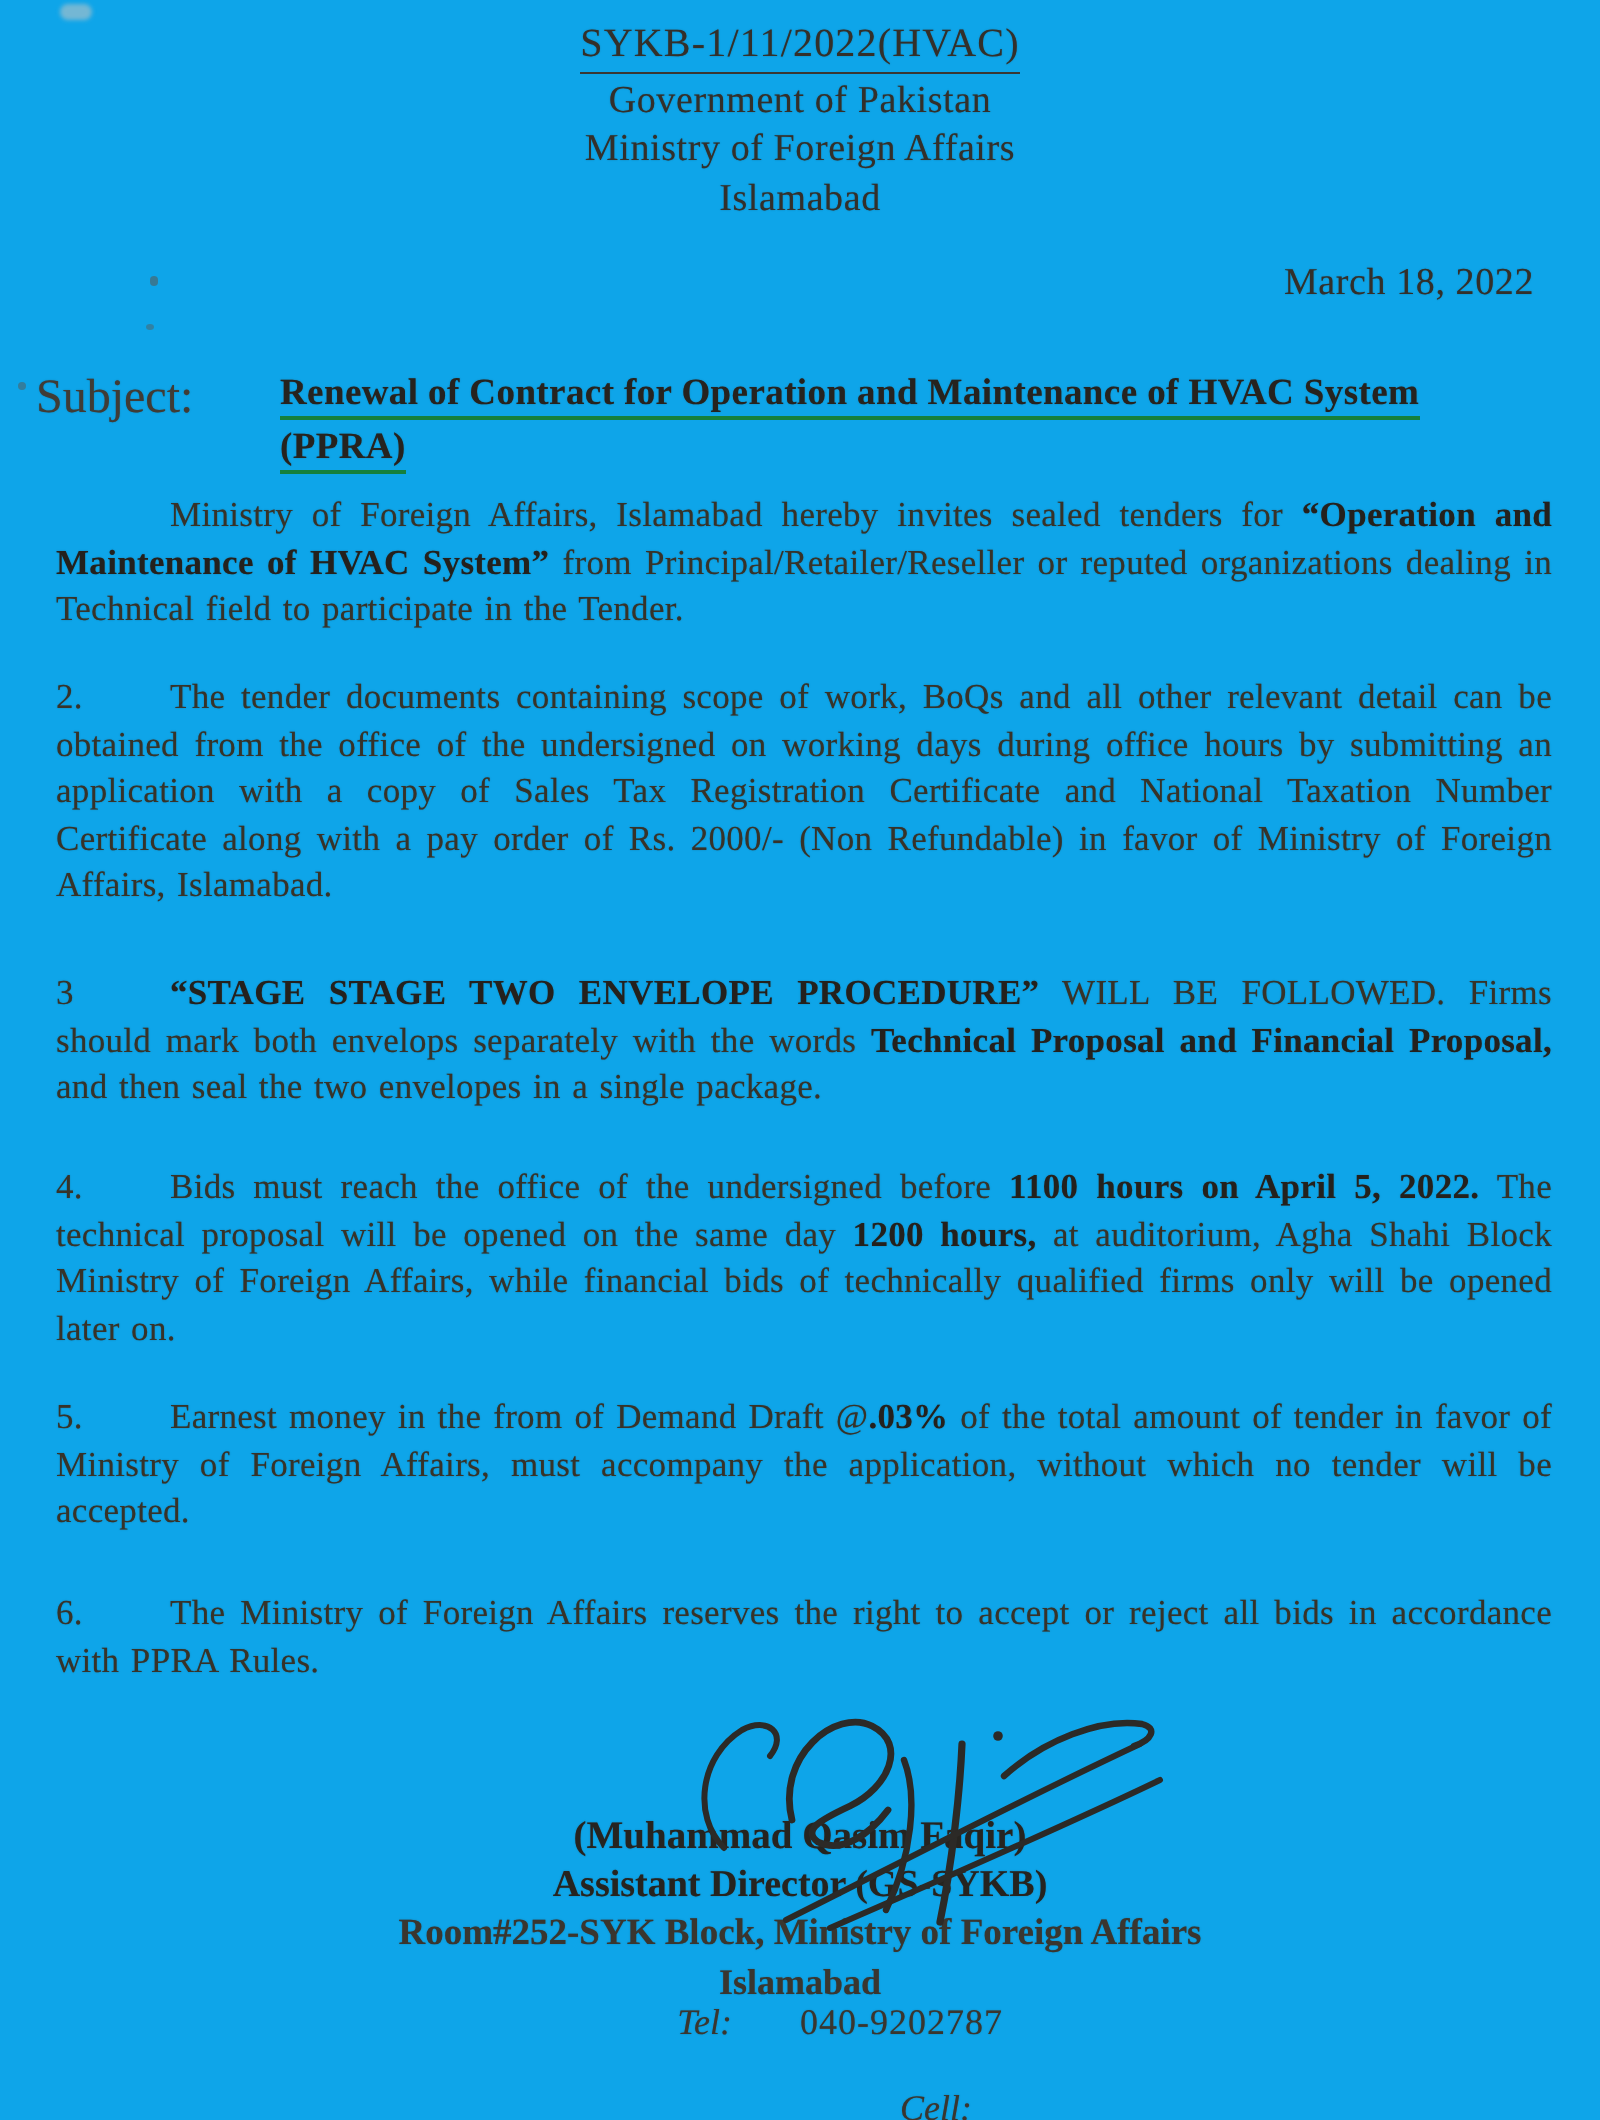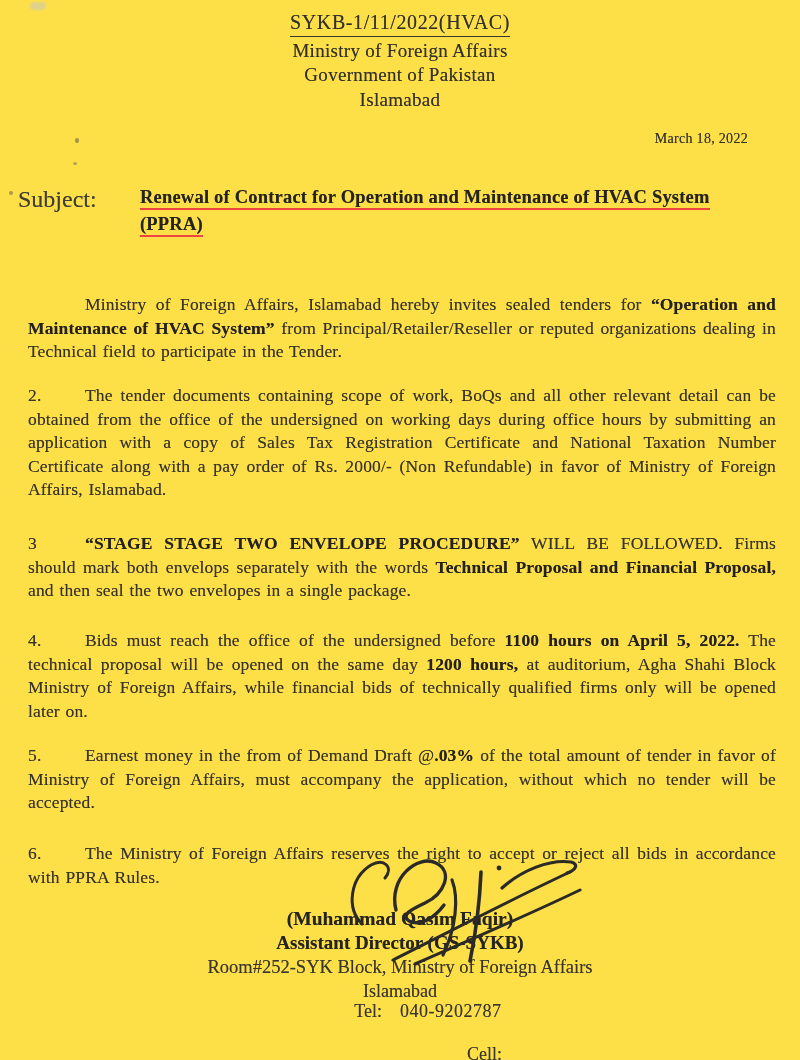--- a/index.html
+++ b/index.html
@@ -2,21 +2,21 @@
 <html><head>
 <meta charset="utf-8">
 <style>
   * { margin: 0; padding: 0; box-sizing: border-box; }
   html, body { background: #ffffff; }
   body { width: 800px; }
   .page {
     position: relative;
     width: 800px;
     height: 1060px;
-    background: #fde047;
+    background: #0ea5e9;
     font-family: "Liberation Serif", serif;
     color: #33302b;
     overflow: hidden;
   }
   .page * { text-shadow: 0 0 0.6px rgba(51,48,43,0.55); }
 
   
   .letterhead {
     position: absolute;
     top: 10px; left: 0; right: 0;
@@ -30,83 +30,82 @@
     letter-spacing: 0.6px;
     display: inline-block;
     border-bottom: 1.7px solid #3a3733;
     padding-bottom: 1px;
     margin-bottom: 2px;
   }
 
   
   .date-line {
     position: absolute;
-    top: 131px; right: 52px;
-    font-size: 14px;
+    top: 131px; right: 33px;
+    font-size: 19px;
     letter-spacing: 0.3px;
   }
 
   
   .subject-row { position: absolute; top: 184px; left: 0; right: 0; }
   .subject-label {
     position: absolute; left: 18px; top: 2px;
     font-size: 24px; color: #403c36;
   }
   .subject-text {
     position: absolute; left: 140px; top: 0; width: 620px;
     font-weight: bold;
     font-size: 18.5px;
     line-height: 27px;
     letter-spacing: 0.2px;
     color: #26231f;
   }
   .subject-text .u {
-    border-bottom: 2px solid #ef4444;
+    border-bottom: 2px solid #15803d;
     padding-bottom: 0.5px;
   }
 
   
   .body-text { position: absolute; left: 0; top: 0; width: 800px; }
   .para {
     position: absolute;
     left: 28px;
     width: 748px;
     font-size: 17.5px;
     line-height: 23.6px;
     text-align: justify;
     letter-spacing: 0.15px;
     word-spacing: 1.2px;
     color: #373329;
-    margin-top: 47px;
   }
   .para .pnum { display: inline-block; width: 57px; }
   .para.indent { text-indent: 57px; }
   .para .b { font-weight: bold; color: #24211d; }
   .p-0 { top: 246px; }
   .p-1 { top: 337px; }
   .p-2 { top: 485px; }
   .p-3 { top: 582px; }
   .p-4 { top: 697px; }
   .p-5 { top: 795px; }
 
   
   .sig-svg { position: absolute; left: 330px; top: 834px; z-index: 3; }
-  .sig-text { position: absolute; left: 0; right: 0; text-align: center; }
+  .sig-text { position: absolute; left: 0; right: 0; text-align: center; font-weight: bold; }
   .sig-name   { top: 908px;  font-weight: bold; font-size: 19.5px; color: #262420; }
   .sig-title  { top: 932px;  font-weight: bold; font-size: 19px;   color: #262420; }
   .sig-addr   { top: 957px;  font-size: 18.5px; color: #3a362f; }
   .sig-city   { top: 981px;  font-size: 18px;   color: #3a362f; }
   .contact-line {
     position: absolute; left: 0; right: 0;
     display: flex; justify-content: center;
     font-size: 18px; color: #3a362f;
   }
   .contact-tel  { top: 1001px; }
   .contact-cell { top: 1044px; }
-  .contact-line .clabel { width: 240px; text-align: right; padding-right: 18px; }
+  .contact-line .clabel { width: 240px; text-align: right; padding-right: 34px; font-style: italic; }
   .contact-line .cvalue { width: 240px; text-align: left; letter-spacing: 0.5px; }
 
   
   .speck { position: absolute; background: #5a564f; border-radius: 50%; z-index: 1; }
   .speck-1 { left: 75px;  top: 138px; width: 4px; height: 5px; opacity: 0.55; border-radius: 2px; }
   .speck-2 { left: 73px;  top: 162px; width: 4px; height: 3px; opacity: 0.45; }
   .speck-3 { left: 9px;   top: 191px; width: 4px; height: 4px; opacity: 0.5; }
   .smudge-tl { position: absolute; left: 30px; top: 2px; width: 16px; height: 8px;
                background: #c9c7c3; opacity: 0.55; border-radius: 4px; filter: blur(1px); }
 </style>
@@ -115,22 +114,22 @@
 
 <div class="page">
 
   <div class="smudge-tl"></div>
   <div class="speck speck-1"></div>
   <div class="speck speck-2"></div>
   <div class="speck speck-3"></div>
 
   <div class="letterhead">
     <div><span class="ref-no">SYKB-1/11/2022(HVAC)</span></div>
+    <div>Government of Pakistan</div>
     <div>Ministry of Foreign Affairs</div>
-    <div>Government of Pakistan</div>
     <div>Islamabad</div>
   </div>
 
   <div class="date-line">March 18, 2022</div>
 
   <div class="subject-row">
     <span class="subject-label">Subject:</span>
     <div class="subject-text">
       <span class="u">Renewal of Contract for Operation and Maintenance of HVAC System</span><br>
       <span class="u">(PPRA)</span>

